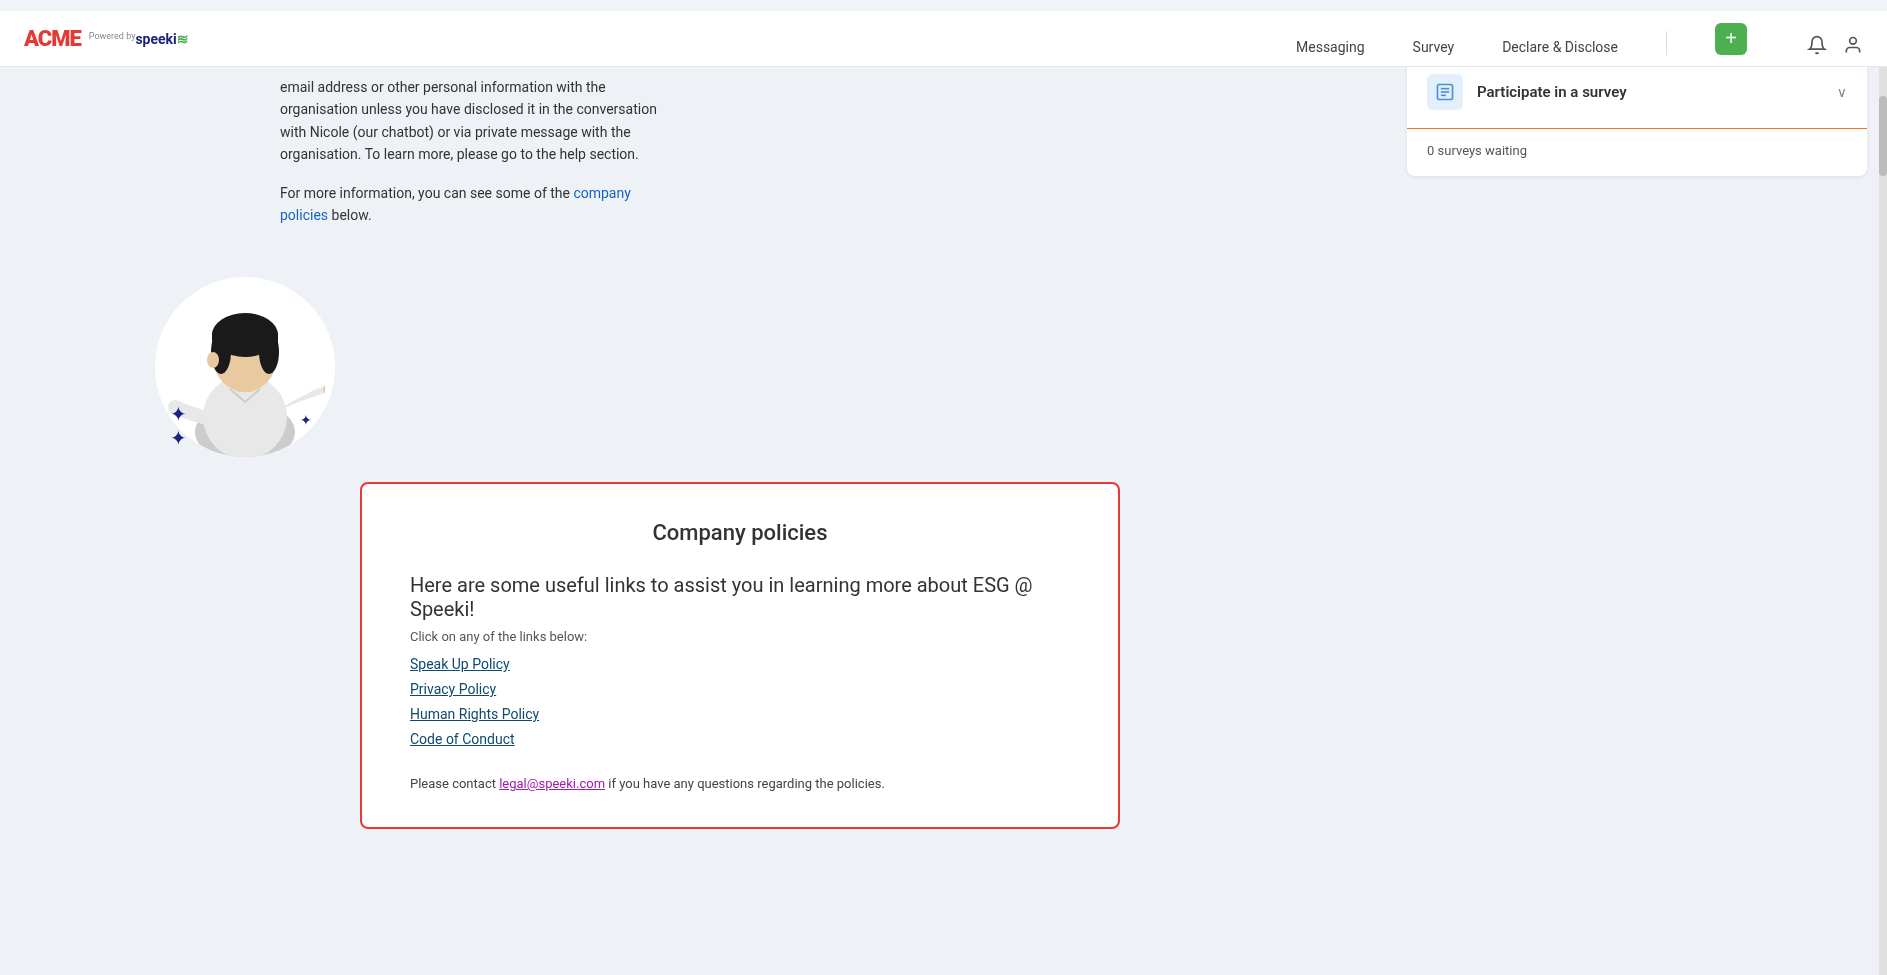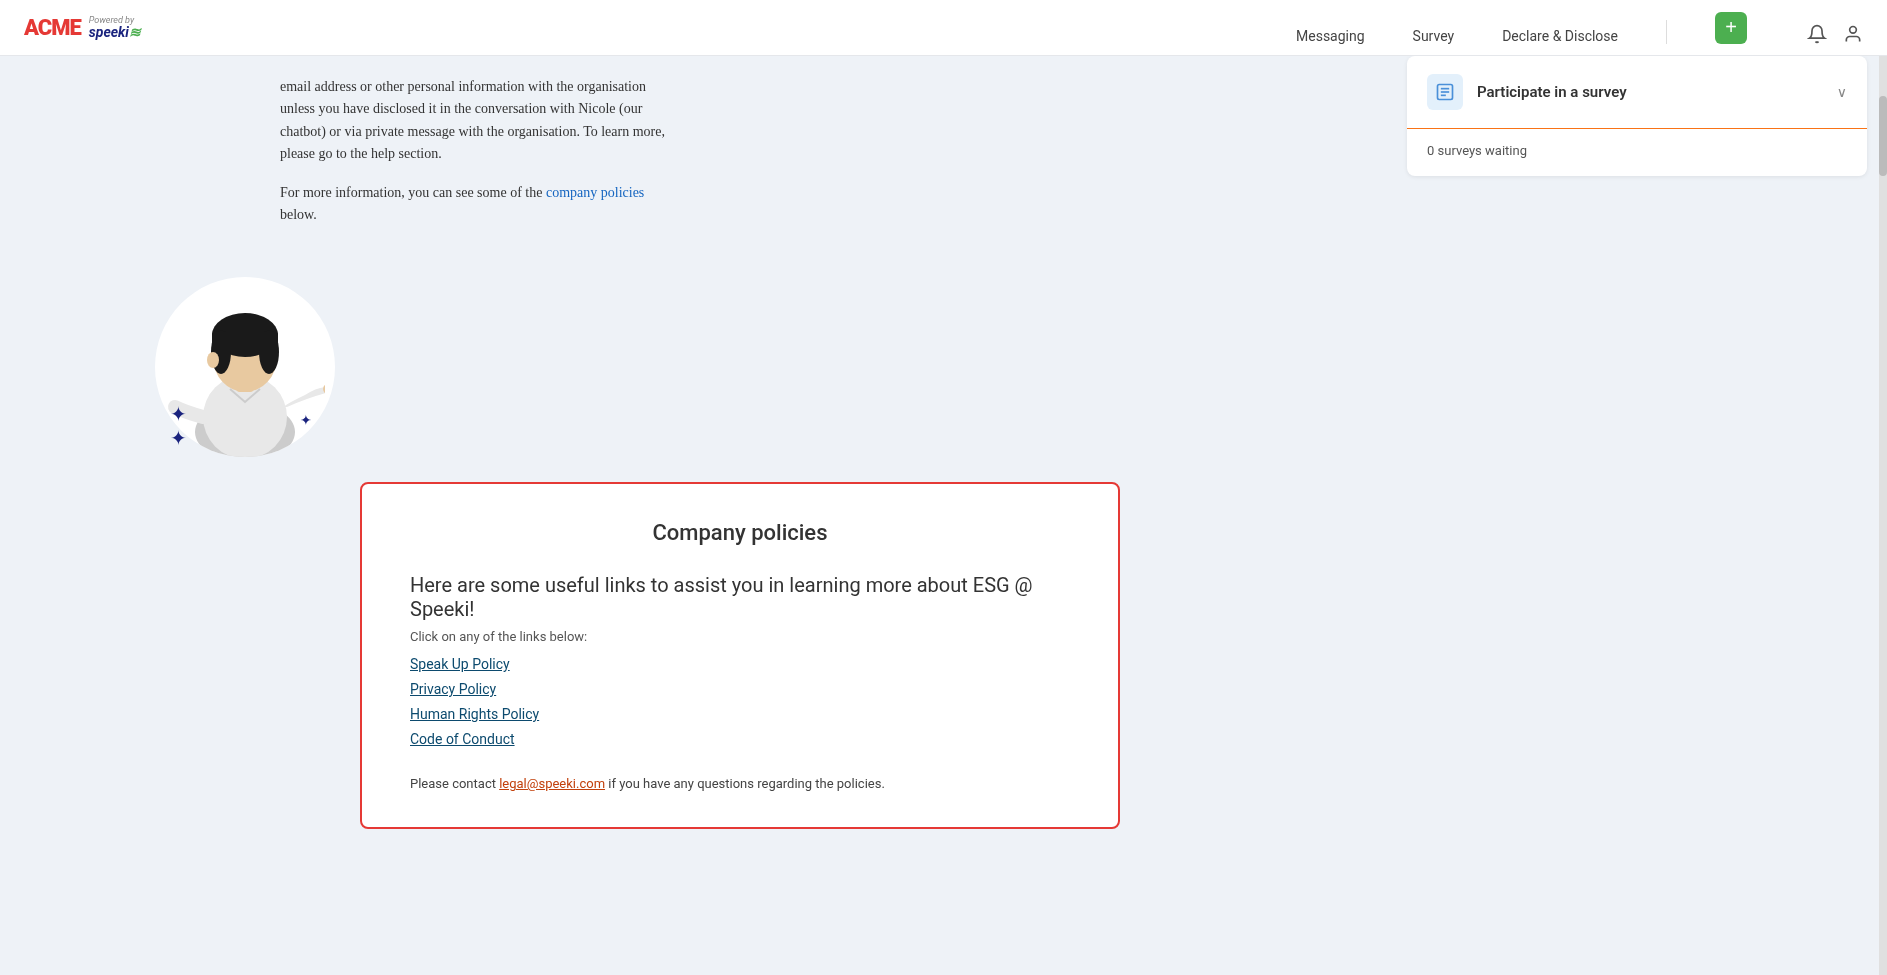--- a/index.html
+++ b/index.html
@@ -12,39 +12,38 @@
 
     
     .header {
       background: #fff;
       height: 56px;
       display: flex;
       align-items: center;
       padding: 0 24px;
       border-bottom: 1px solid #e5e7eb;
       position: sticky;
-      top: 0;
+      top: 11px;
       z-index: 100;
     }
     .header-logo {
       display: flex;
       align-items: center;
       gap: 8px;
     }
     .logo-acme {
       font-size: 22px;
       font-weight: 900;
       color: #e53935;
       letter-spacing: -1px;
     }
     .logo-powered {
       display: flex;
-      flex-direction: column;
+      flex-direction: row;
       line-height: 1;
-      font-style: italic;
     }
     .powered-by-text {
       font-size: 9px;
       color: #888;
     }
     .speeki-logo {
       font-size: 14px;
       font-weight: 700;
       color: #1a237e;
     }
@@ -110,21 +109,20 @@
       flex: 1;
       padding: 0 0 0 0;
       position: relative;
     }
 
     
     .text-section {
       background: #eef2f7;
       padding: 20px 60px 20px 280px;
       max-width: 740px;
-      font-family: Liberation Serif, serif;
     }
     .text-section p {
       font-size: 14px;
       color: #333;
       line-height: 1.6;
       margin-bottom: 16px;
     }
     .text-section a {
       color: #1565c0;
       text-decoration: none;
@@ -198,21 +196,21 @@
       color: #0c4a6e;
       font-size: 14px;
       text-decoration: underline;
       cursor: pointer;
     }
     .contact-text {
       font-size: 13px;
       color: #444;
     }
     .contact-text a {
-      color: #c2410c;
+      color: #a21caf;
       text-decoration: underline;
     }
 
     
     .footer {
       text-align: center;
       padding: 16px;
       font-size: 12px;
       color: #888;
       background: #eef2f7;

